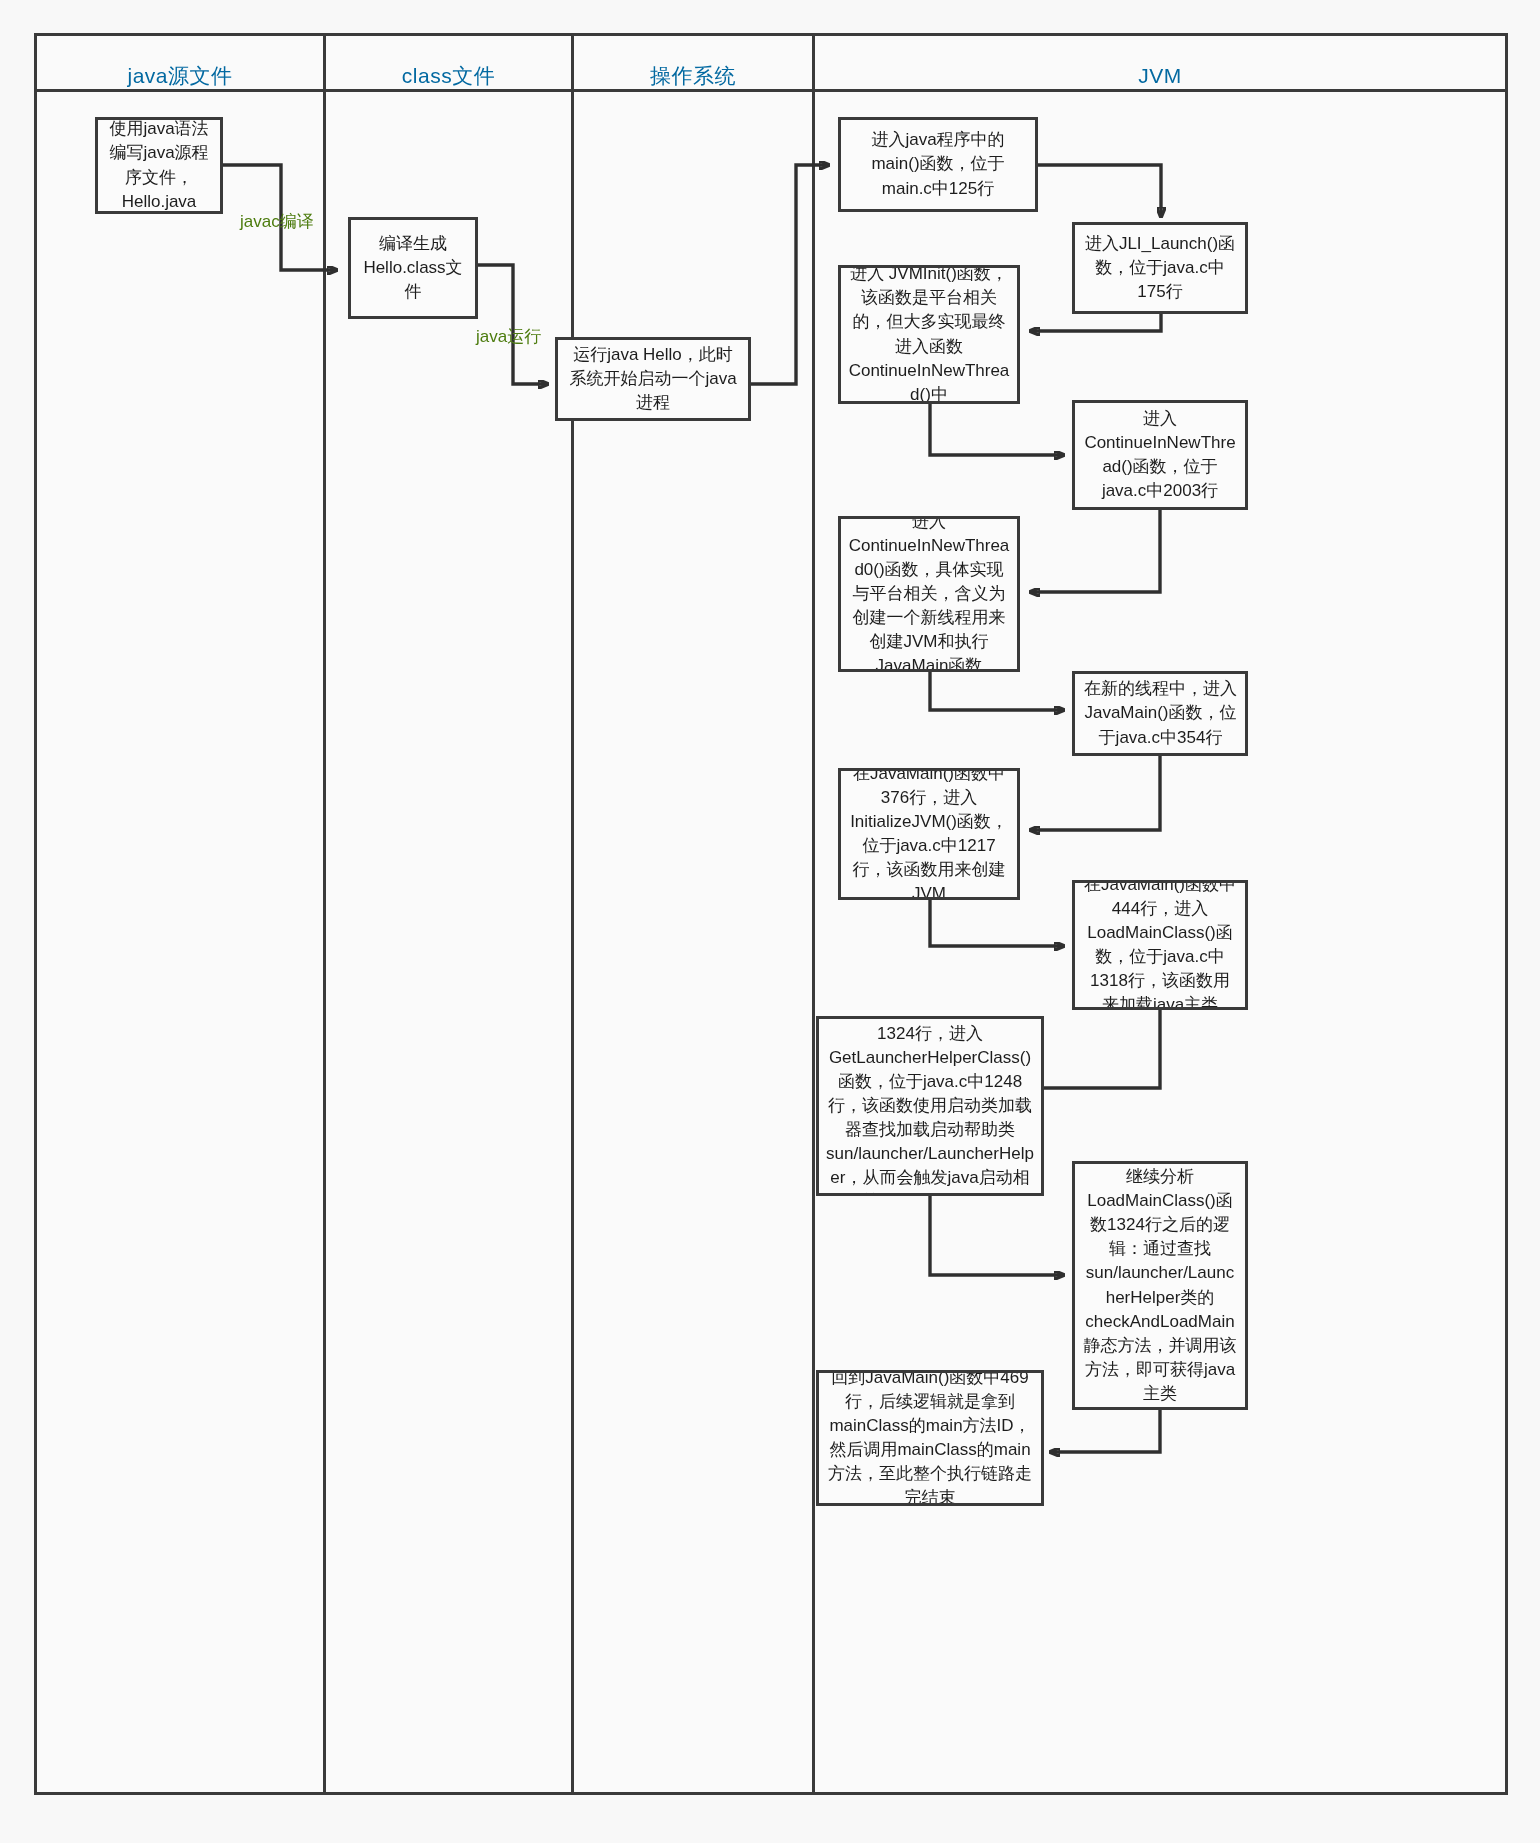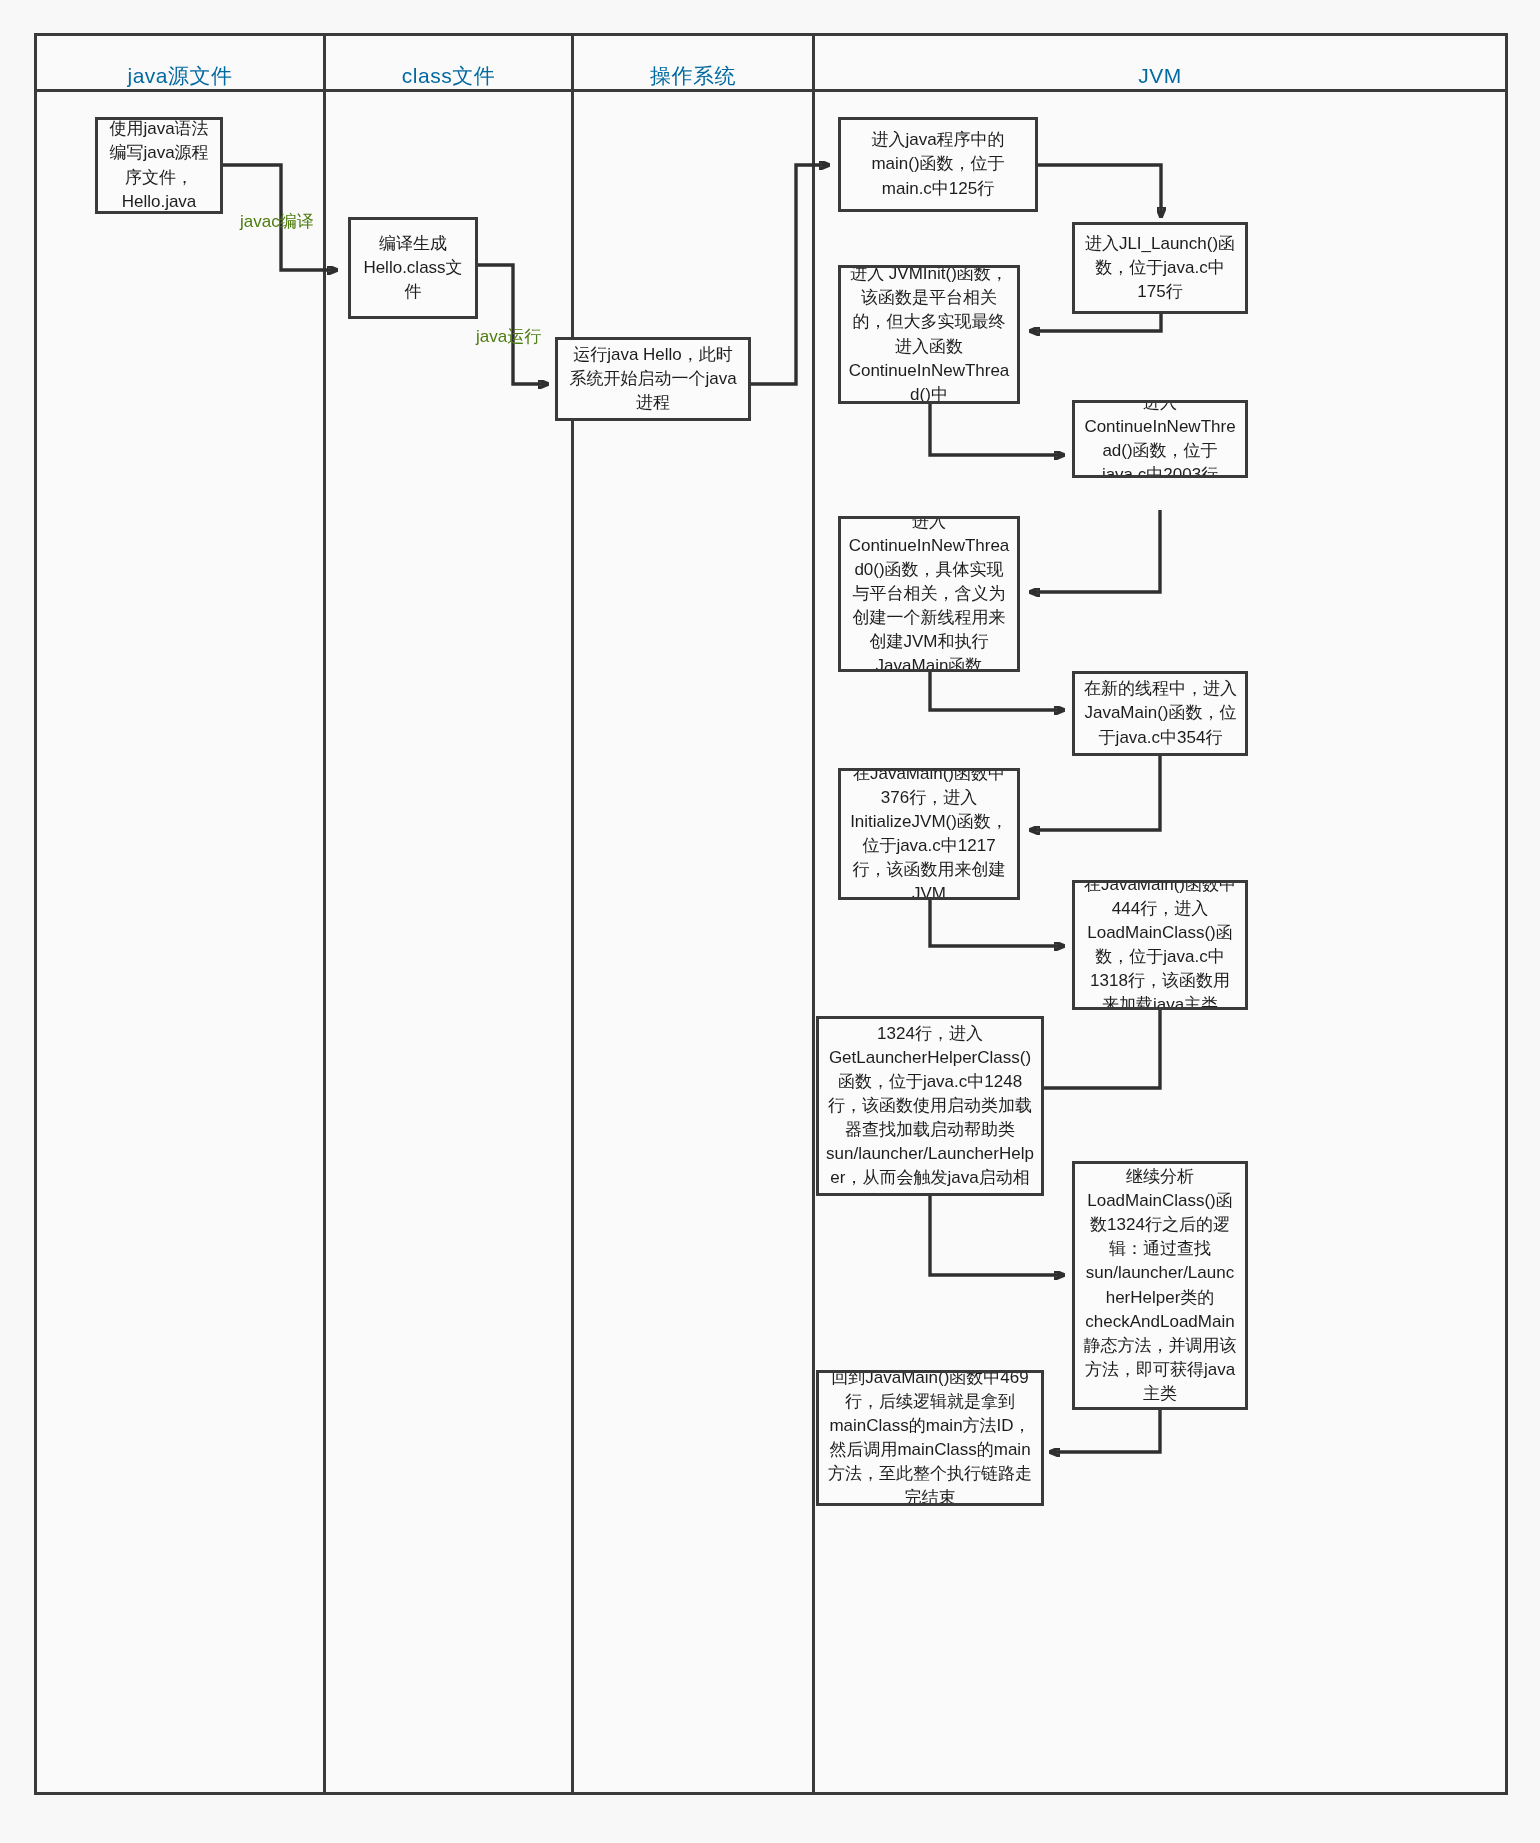--- a/index.html
+++ b/index.html
@@ -161,21 +161,21 @@
   </div>
 
   <div class="node" style="left:1072px; top:222px; width:176px; height:92px;">
     <span>进入JLI_Launch()函数，位于java.c中175行</span>
   </div>
 
   <div class="node" style="left:838px; top:265px; width:182px; height:139px;">
     <span>进入 JVMInit()函数，该函数是平台相关的，但大多实现最终进入函数ContinueInNewThread()中</span>
   </div>
 
-  <div class="node" style="left:1072px; top:400px; width:176px; height:78px;">
+  <div class="node" style="left:1072px; top:400px; width:176px; height:110px;">
     <span>进入ContinueInNewThread()函数，位于java.c中2003行</span>
   </div>
 
   <div class="node" style="left:838px; top:516px; width:182px; height:156px;">
     <span>进入ContinueInNewThread0()函数，具体实现与平台相关，含义为创建一个新线程用来创建JVM和执行JavaMain函数</span>
   </div>
 
   <div class="node" style="left:1072px; top:671px; width:176px; height:85px;padding-left:8px;">
     <span>在新的线程中，进入JavaMain()函数，位于java.c中354行</span>
   </div>

